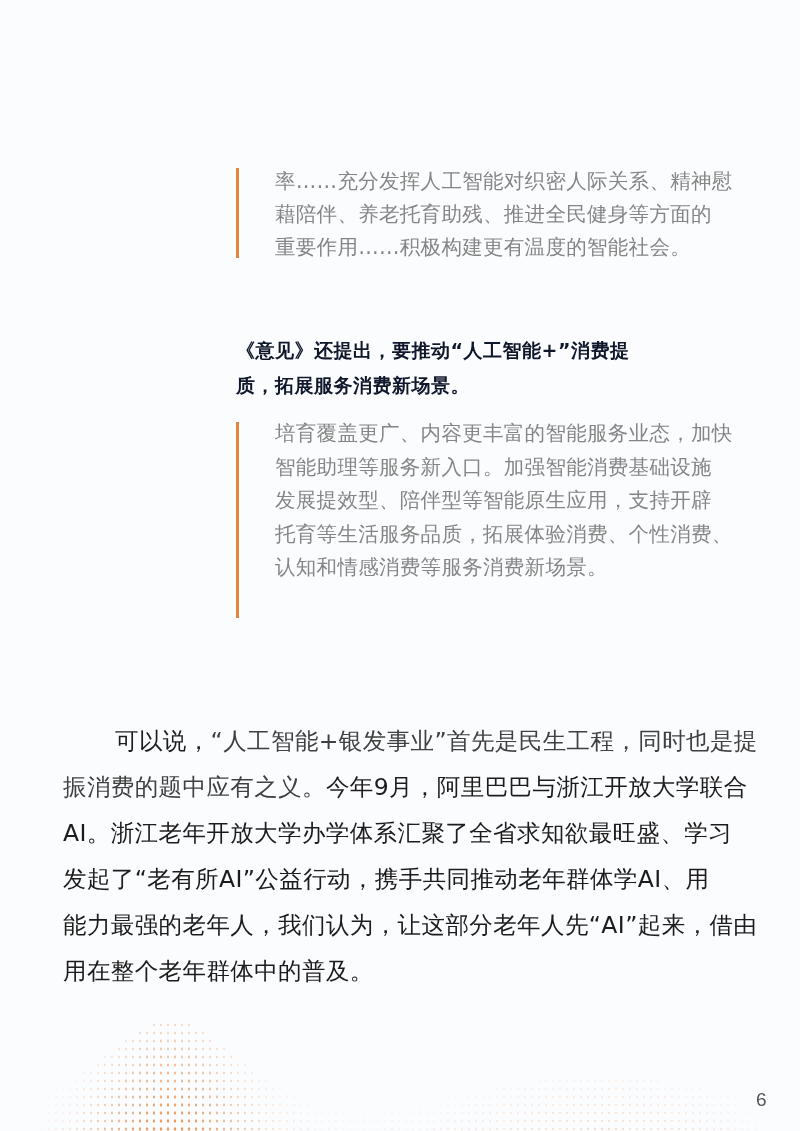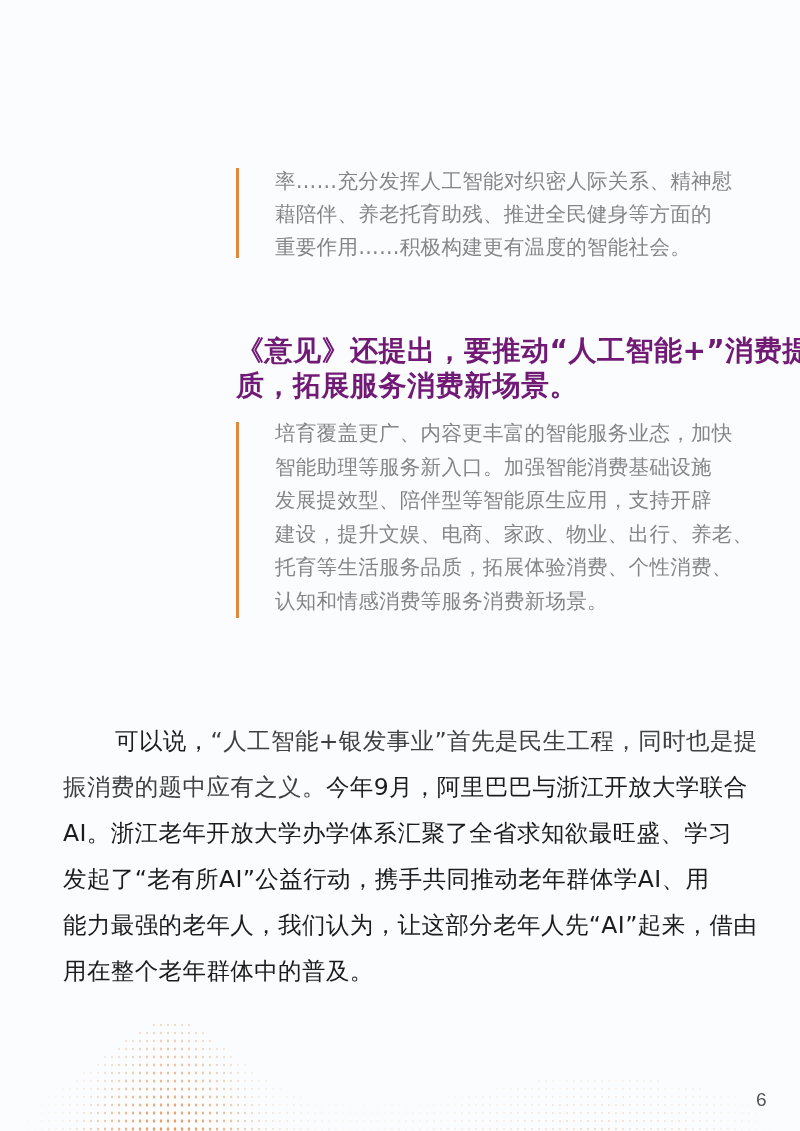--- a/index.html
+++ b/index.html
@@ -39,23 +39,23 @@
     }
     .quote-2 .qtext { margin-top: -5px; }
     .quote .line { display: block; white-space: nowrap; }
 
     .heading {
       position: absolute;
       left: 236px;
       top: 333px;
       width: 500px;
       font-weight: bold;
-      font-size: 28px;
+      font-size: 19px;
       line-height: 35px;
-      color: #701a75;
+      color: #0f172a;
       letter-spacing: 0.5px;
     }
     .heading .line { display: block; white-space: nowrap; }
 
     .body-para {
       position: absolute;
       left: 63px;
       top: 718px;
       width: 680px;
       font-size: 23.5px;
@@ -97,21 +97,20 @@
 <div class="heading">
   <span class="line">《意见》还提出，要推动“人工智能+”消费提</span>
   <span class="line">质，拓展服务消费新场景。</span>
 </div>
 
 <div class="quote quote-2">
   <div class="qtext">
     <span class="line">培育覆盖更广、内容更丰富的智能服务业态，加快</span>
     <span class="line">智能助理等服务新入口。加强智能消费基础设施</span>
     <span class="line">发展提效型、陪伴型等智能原生应用，支持开辟</span>
-    <span class="line">建设，提升文娱、电商、家政、物业、出行、养老、</span>
     <span class="line">托育等生活服务品质，拓展体验消费、个性消费、</span>
     <span class="line">认知和情感消费等服务消费新场景。</span>
   </div>
 </div>
 
 <div class="body-para">
   <span class="line indent"><span>可以说，</span><span class="hl">“人工智能+银发事业”首先是民生工程，同时也是提</span></span>
   <span class="line"><span class="hl">振消费的题中应有之义。</span><span>今年9月，阿里巴巴与浙江开放大学联合</span></span>
   <span class="line">AI。浙江老年开放大学办学体系汇聚了全省求知欲最旺盛、学习</span>
   <span class="line">发起了“老有所AI”公益行动，携手共同推动老年群体学AI、用</span>

